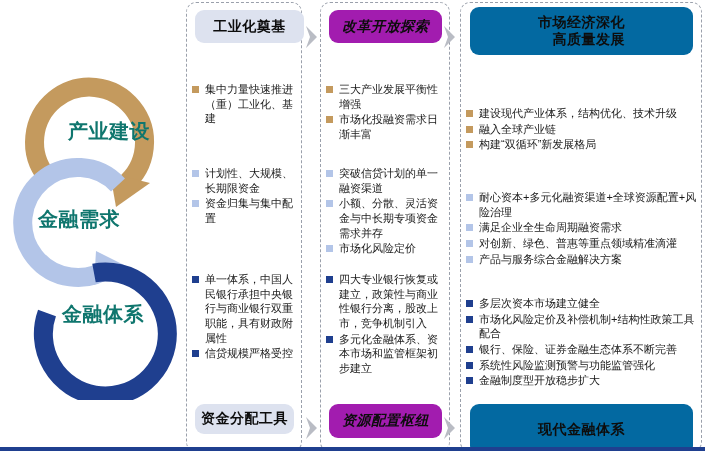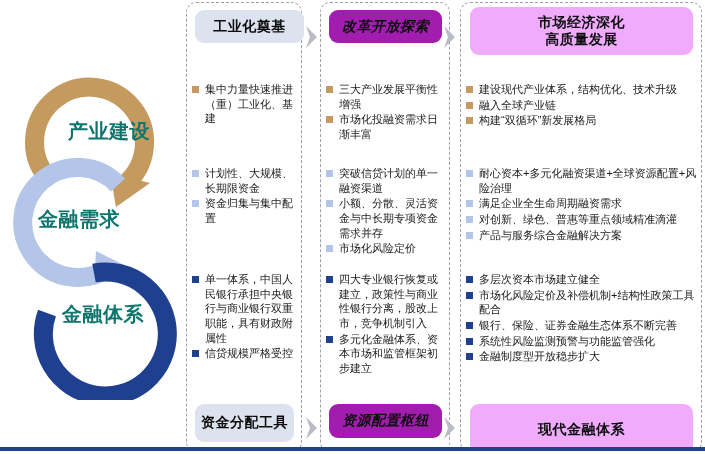--- a/index.html
+++ b/index.html
@@ -46,27 +46,27 @@
   .pill{
     position:absolute;border-radius:9px;
     display:flex;align-items:center;justify-content:center;
     text-align:center;
     font-size:14px;font-weight:bold;color:#0d0d0d;
     line-height:1.22;letter-spacing:.5px;
     box-sizing:border-box;
   }
   .pill.sh1{background:#dde2ef;}
   .pill.sh2{background:#a21caf;font-style:italic;}
-  .pill.sh3{background:#f0abfc;}
+  .pill.sh3{background:#0369a1;text-align:right;}
 
   #hd1{left:195px;top:10px;width:109px;height:33px;}
   #hd2{left:329px;top:10px;width:113px;height:33px;}
   #hd3{left:470px;top:7px;width:223px;height:48px;}
 
-  #ft1{left:195px;top:404px;width:99px;height:38px;}
+  #ft1{left:195px;top:404px;width:99px;height:30px;}
   #ft2{left:329px;top:404px;width:113px;height:34px;}
   #ft3{left:470px;top:404px;width:223px;height:51px;}
 
   
   .block{position:absolute;box-sizing:border-box;}
   .bl{
     display:flex;align-items:flex-start;
     margin-bottom:1px;
   }
   .bul{
@@ -81,21 +81,21 @@
   .c3 .btxt{font-size:11px;white-space:nowrap;}
   .c3 .btxt.wrapme{white-space:normal;}
 
   
   .row1{top:82px;}
   .row2{top:166px;}
   .row3{top:272px;}
 
   .x1{left:190px;width:110px;padding-left:2px;}
   .x2{left:324px;width:124px;padding-left:2px;}
-  .x3{left:464px;width:238px;padding-left:2px;}
+  .x3{left:464px;width:238px;padding-left:2px;margin-top:24px;}
 
   
   #baseline{
     position:absolute;left:0;top:447px;width:705px;height:4px;
     background:#1f3f8f;
   }
   #baseline2{
     position:absolute;left:0;top:451px;width:705px;height:3px;
     background:#ffffff;
   }

